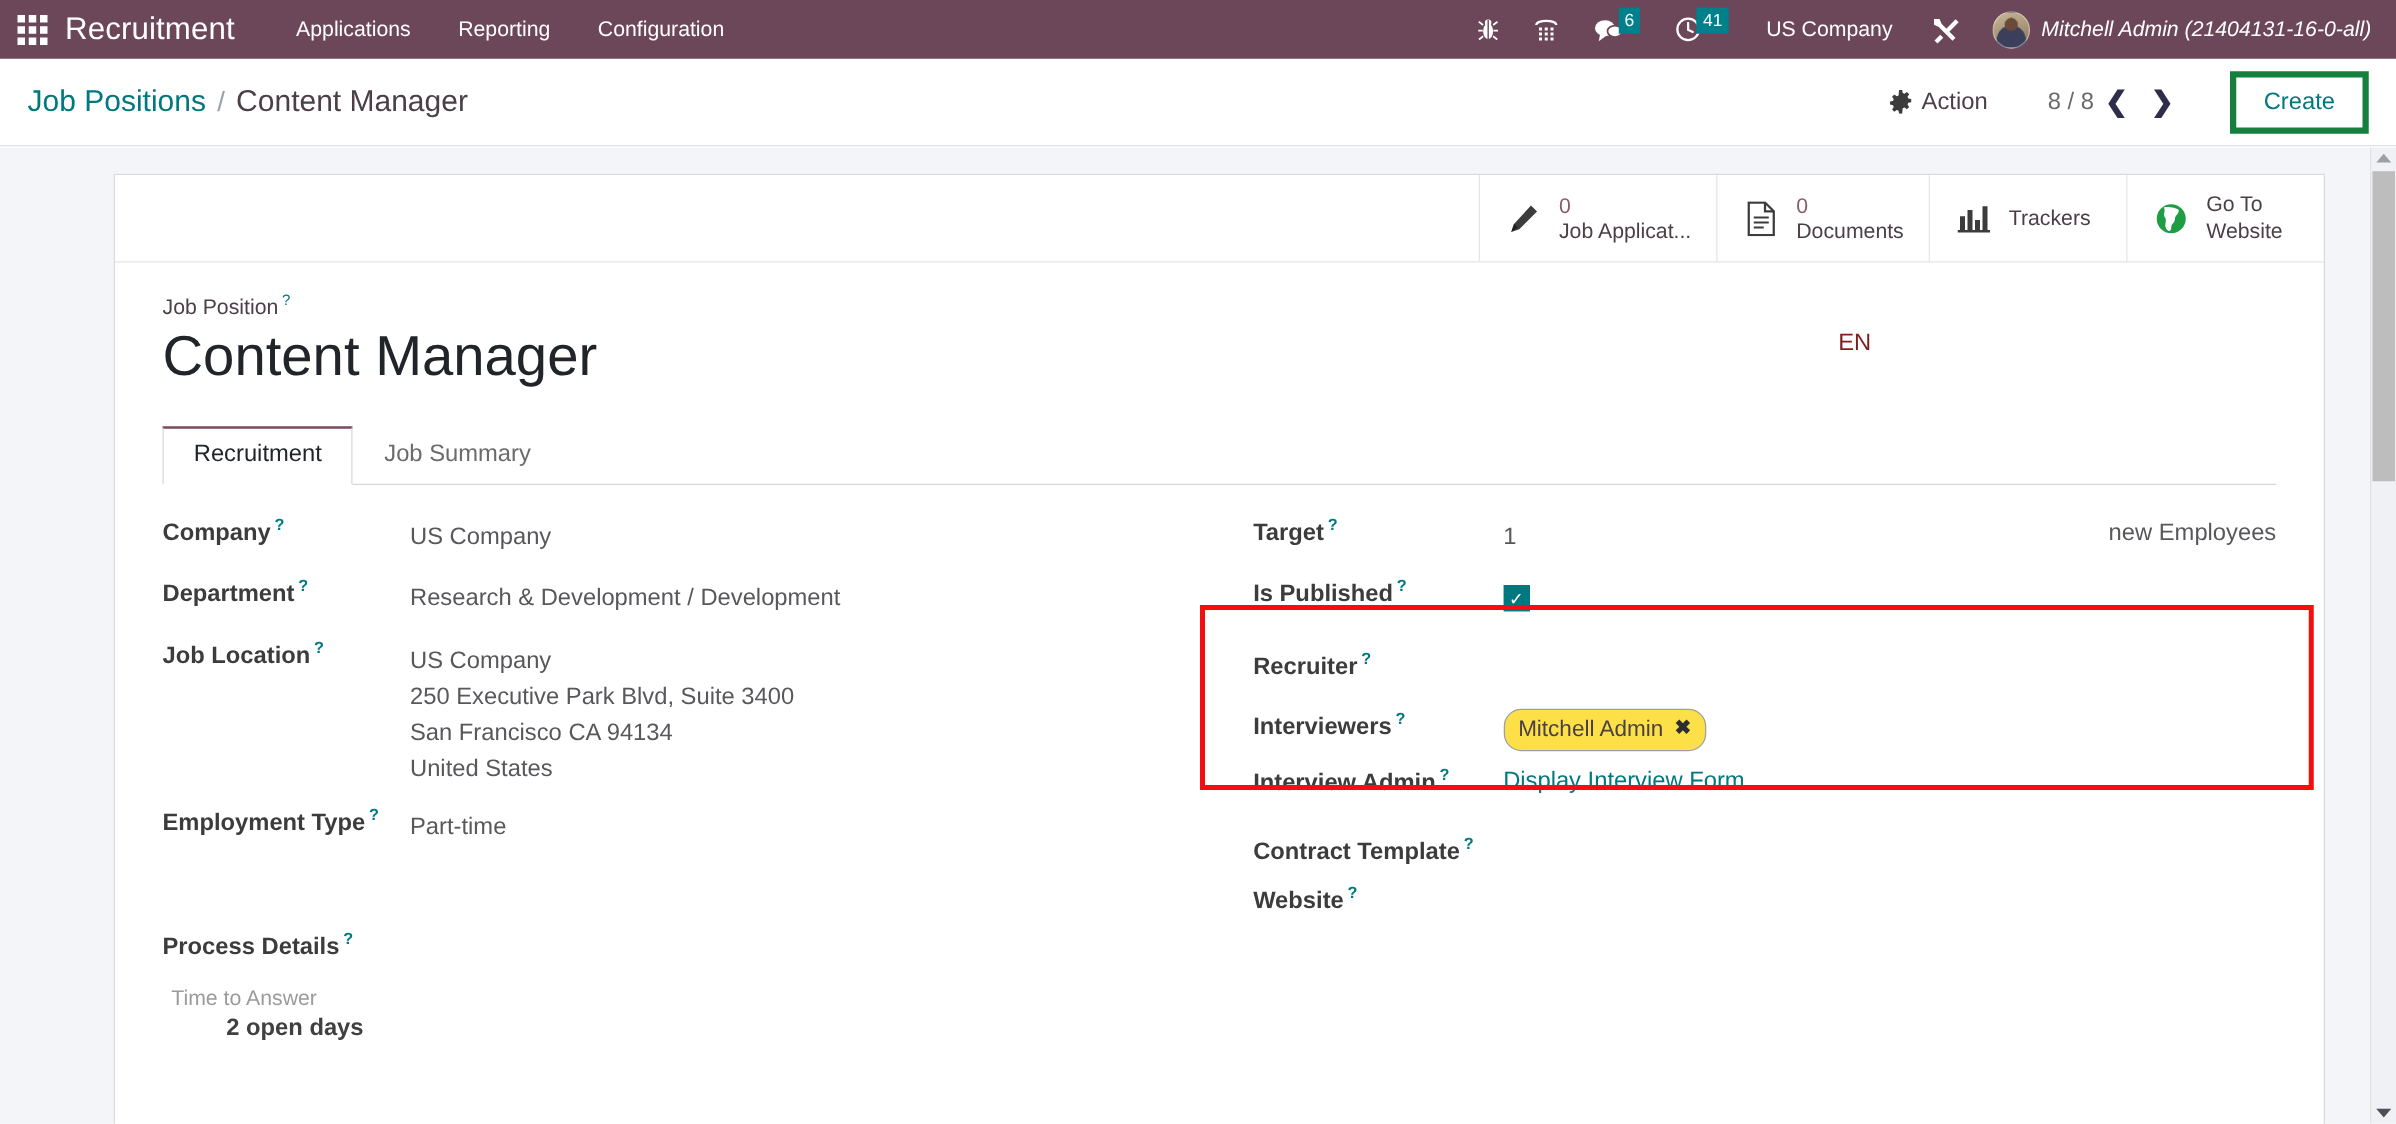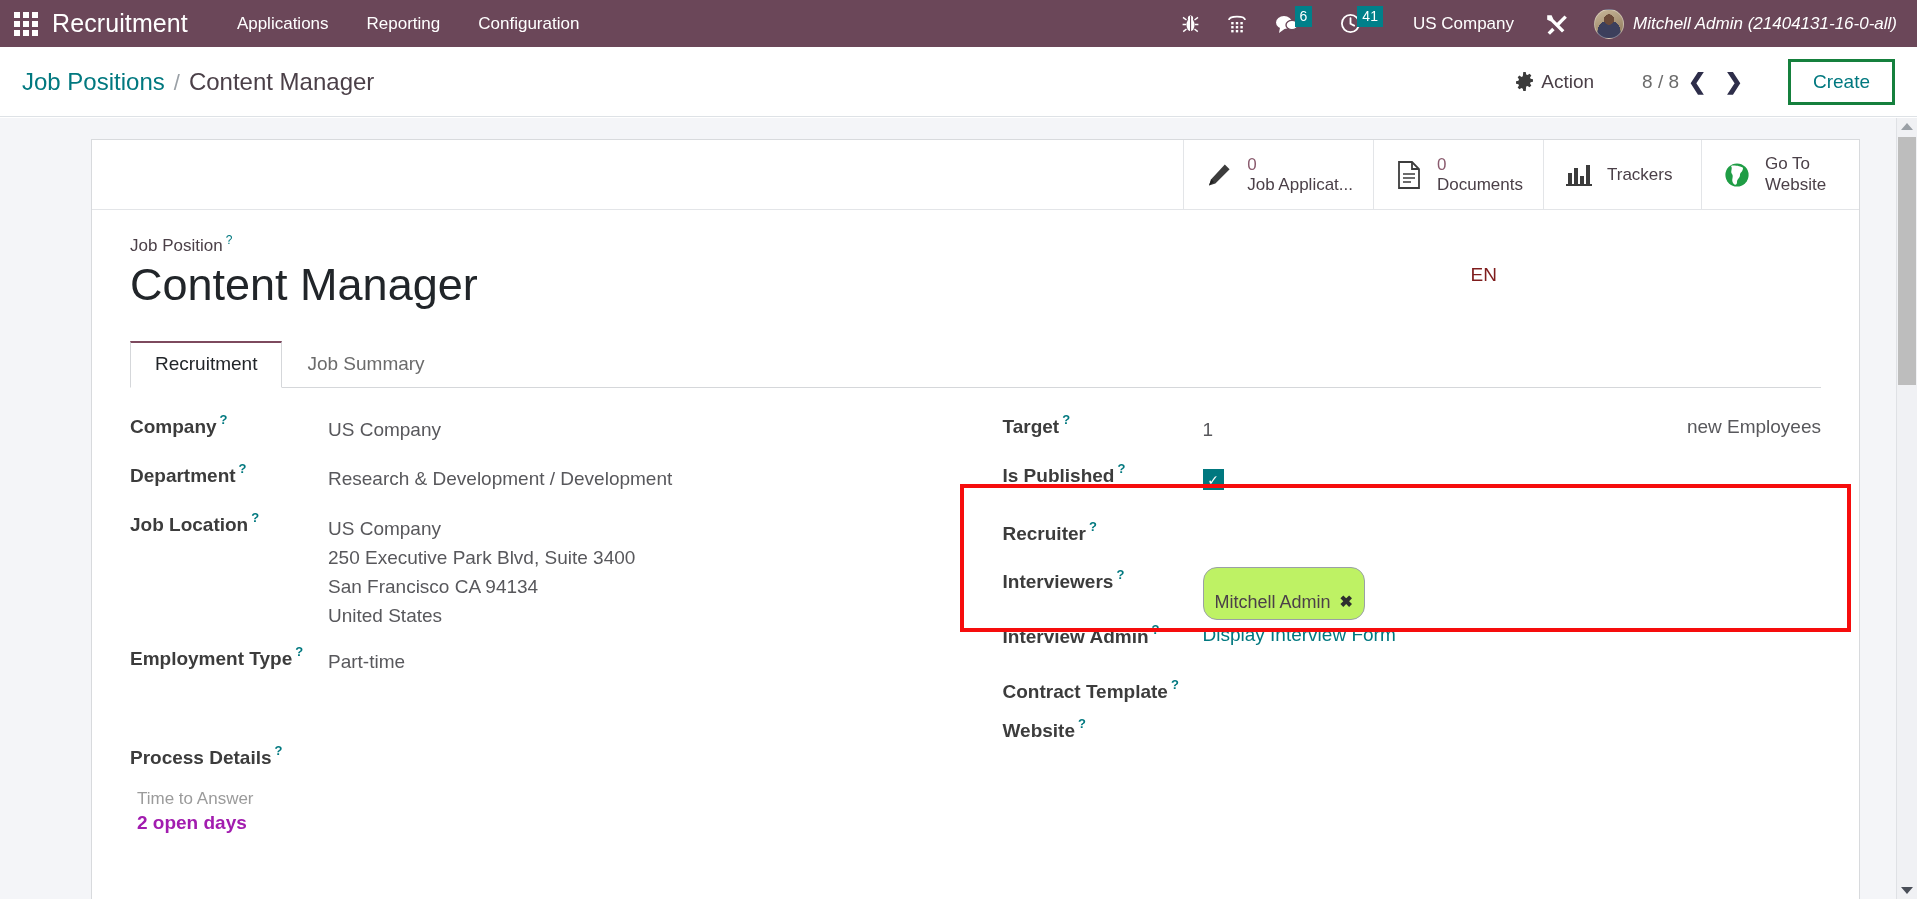--- a/index.html
+++ b/index.html
@@ -130,21 +130,21 @@
   .pager-arrow {
     color: #2e2e4a;
     padding: 2px 9px;
     cursor: pointer;
     font-size: 22px;
     line-height: 1;
     font-weight: bold;
   }
   .pager-arrow:first-of-type { margin-left: 14px; }
   .create-btn {
-    border: 3px solid #15803d;
+    border: 5px solid #15803d;
     color: #00787f;
     background: #ffffff;
     font-size: 19px;
     padding: 9px 22px;
     cursor: pointer;
     font-family: inherit;
   }
 
   
   .content {
@@ -303,24 +303,24 @@
       radial-gradient(circle at 50% 32%, #503728 0 24%, transparent 25%),
       radial-gradient(circle at 50% 80%, #4a4e68 0 46%, transparent 47%),
       linear-gradient(160deg, #b9a287, #7b6450);
     border: 1px solid #d7d7d7;
   }
   .tag {
     display: inline-flex;
     align-items: center;
     border: 1px solid #9aa0a6;
     border-radius: 14px;
-    padding: 21px 11px 4px;
+    padding: 2px 11px 4px;
     font-size: 18px;
     color: #4b4048;
-    background: #bef264;
+    background: #fde047;
     white-space: nowrap;
   }
   .tag-x {
     margin-left: 9px;
     font-size: 16px;
     color: #2e2e2e;
     cursor: pointer;
     font-weight: bold;
   }
   .link-action {
@@ -343,21 +343,21 @@
   .section-head {
     font-size: 19px;
     color: #3c3c3c;
     font-weight: bold;
     display: flex;
     align-items: flex-start;
   }
   .section-head .help-mark { font-size: 13px; top: -4px; }
   .kpi { margin-top: 19px; padding-left: 7px; }
   .kpi-label { font-size: 17px; color: #9b9b9b; line-height: 1.3; }
-  .kpi-value { font-size: 19px; color: #a21caf; font-weight: bold; margin-top: 2px; }
+  .kpi-value { font-size: 19px; color: #404040; font-weight: bold; margin-top: 2px; margin-left: 44px; }
 
   
   .scrollbar {
     position: absolute;
     top: 0; right: 0; bottom: 0;
     width: 21px;
     background: #f0f1f4;
     border-left: 1px solid #dfe1e5;
     z-index: 8;
   }

